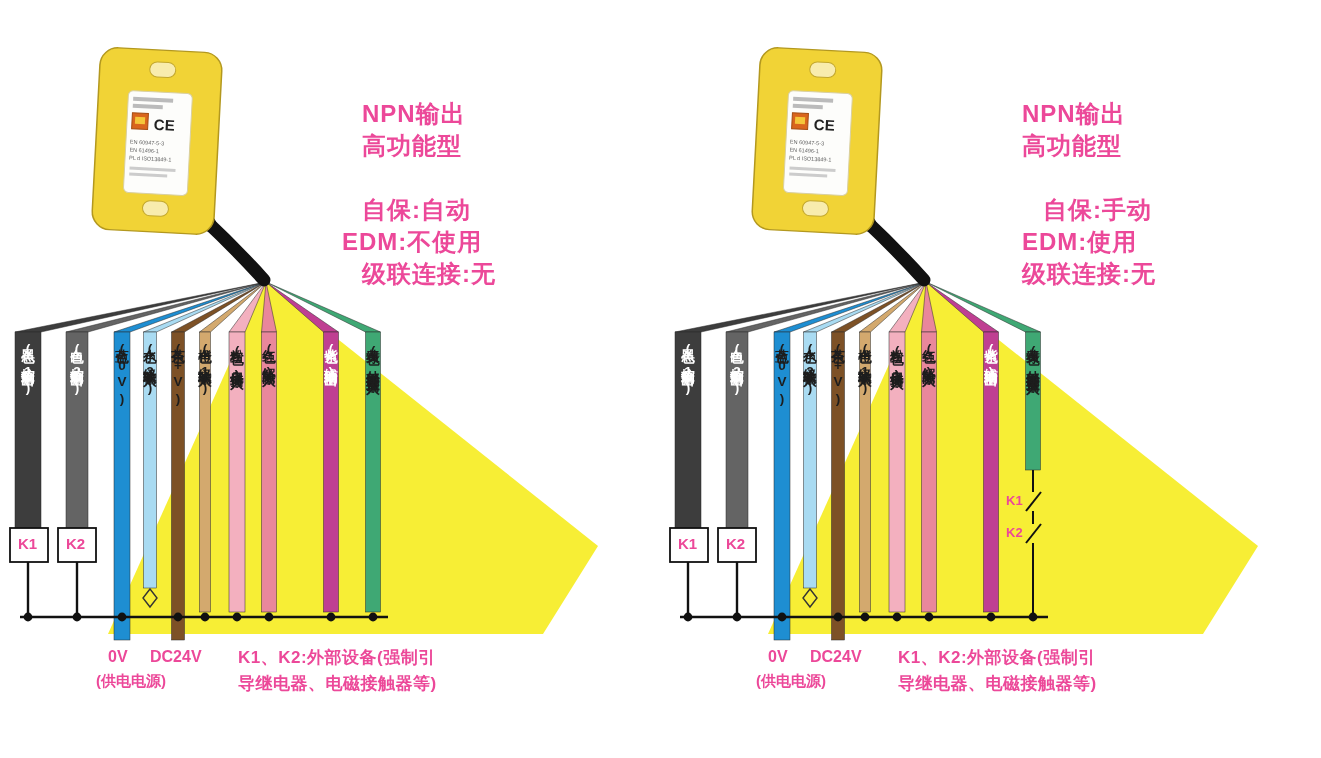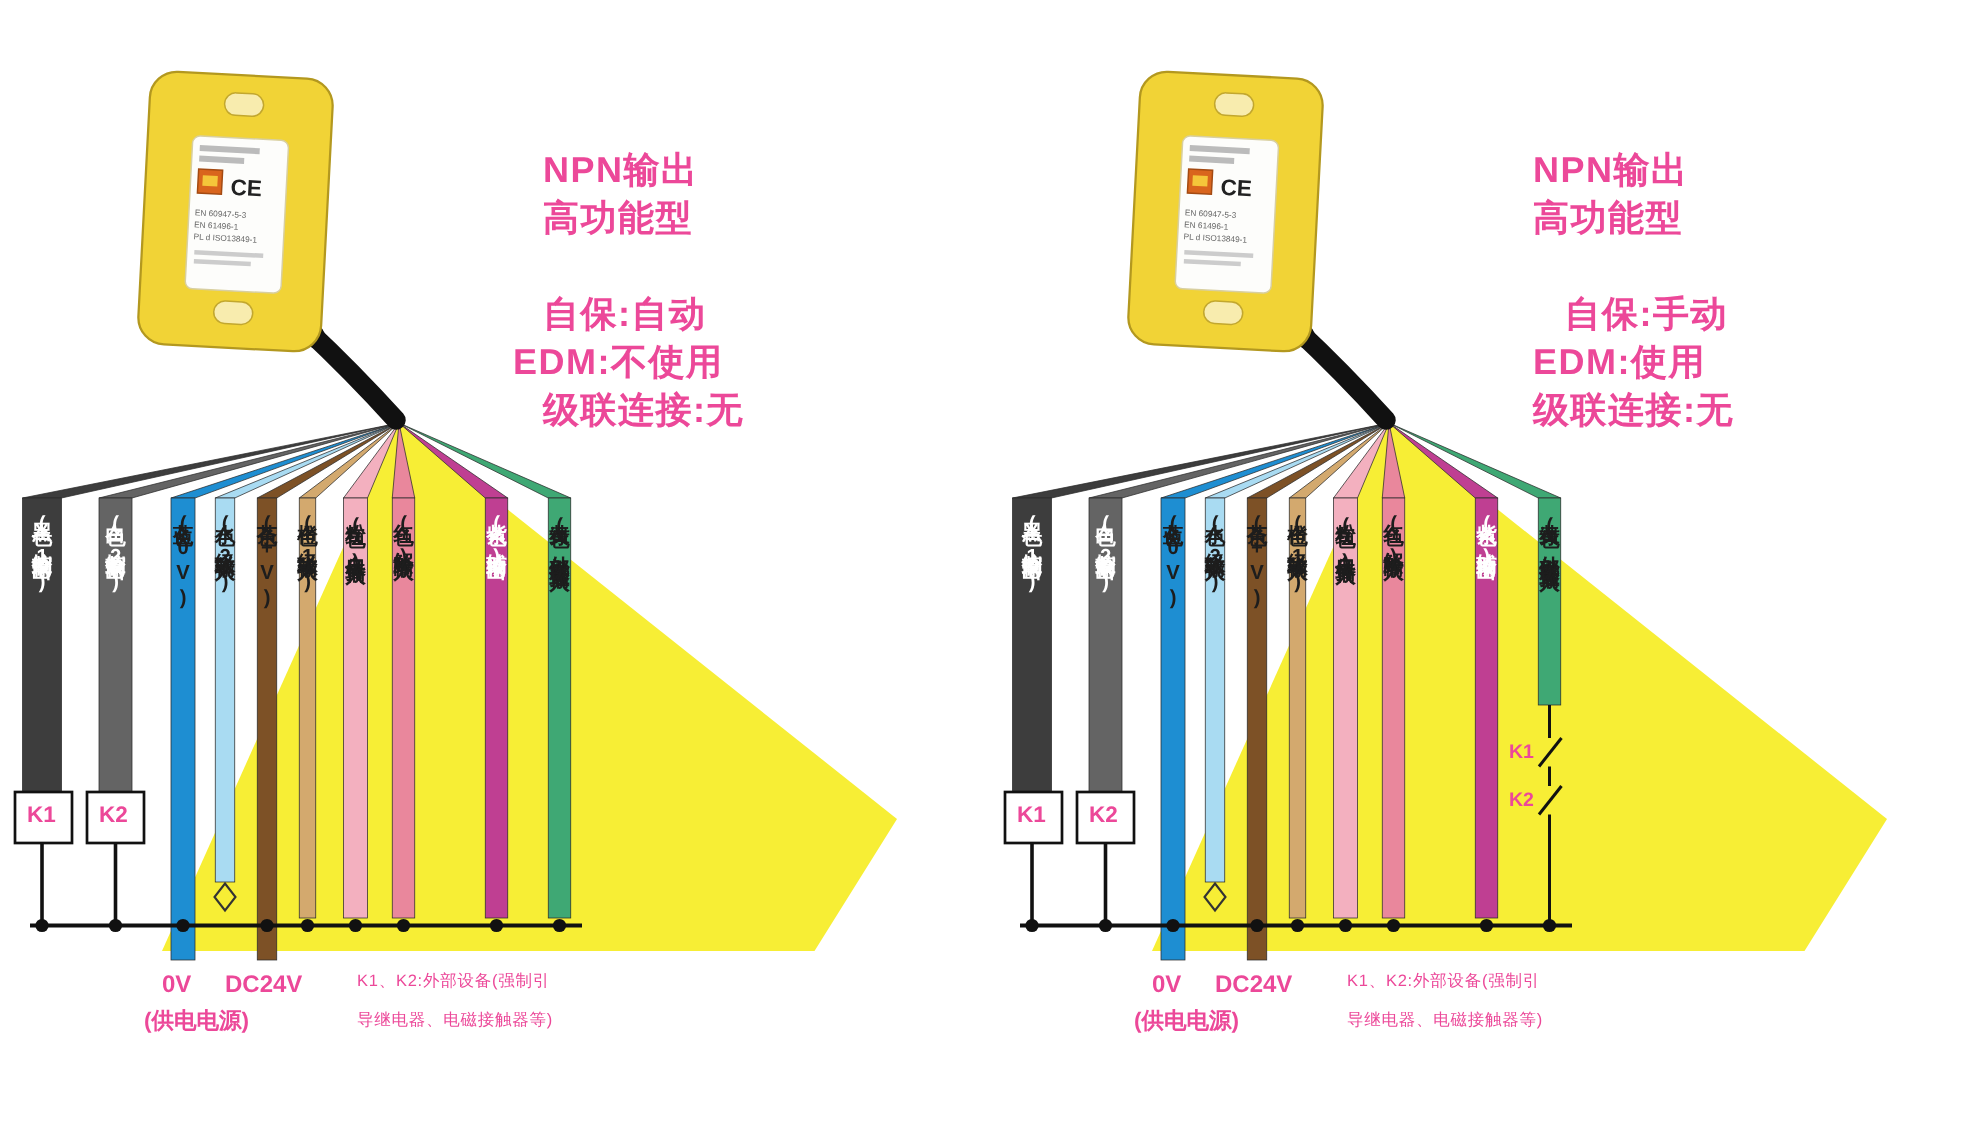--- a/index.html
+++ b/index.html
@@ -6,21 +6,21 @@
   .stage{position:relative;width:1321px;height:758px;overflow:hidden;
          font-family:"Liberation Sans","DejaVu Sans",sans-serif;background:#fff;}
   .panel{position:absolute;top:0;width:658px;height:758px;}
   #panel-0{left:0;}
   #panel-1{left:660px;}
   .panel svg{position:absolute;left:0;top:0;}
   .txt{position:absolute;color:#ec4899;white-space:nowrap;line-height:1.15;}
   .cfg{font-size:24px;font-weight:600;letter-spacing:1px;}
   .wire-label{writing-mode:vertical-rl;text-orientation:upright;
               font-size:13.5px;letter-spacing:1.5px;font-weight:600;}
-  .foot{font-size:11px;font-weight:400;letter-spacing:.5px;}
+  .foot{font-size:17px;font-weight:700;letter-spacing:.5px;}
   .pw{font-size:16px;font-weight:700;}
   .pwnote{font-size:15px;font-weight:600;}
   .kl{font-size:15px;font-weight:700;}
   .kc{font-size:13px;font-weight:700;}
 </style>
 </head>
 <body>
 
 <div class="stage">
   <div class="panel" id="panel-0">

